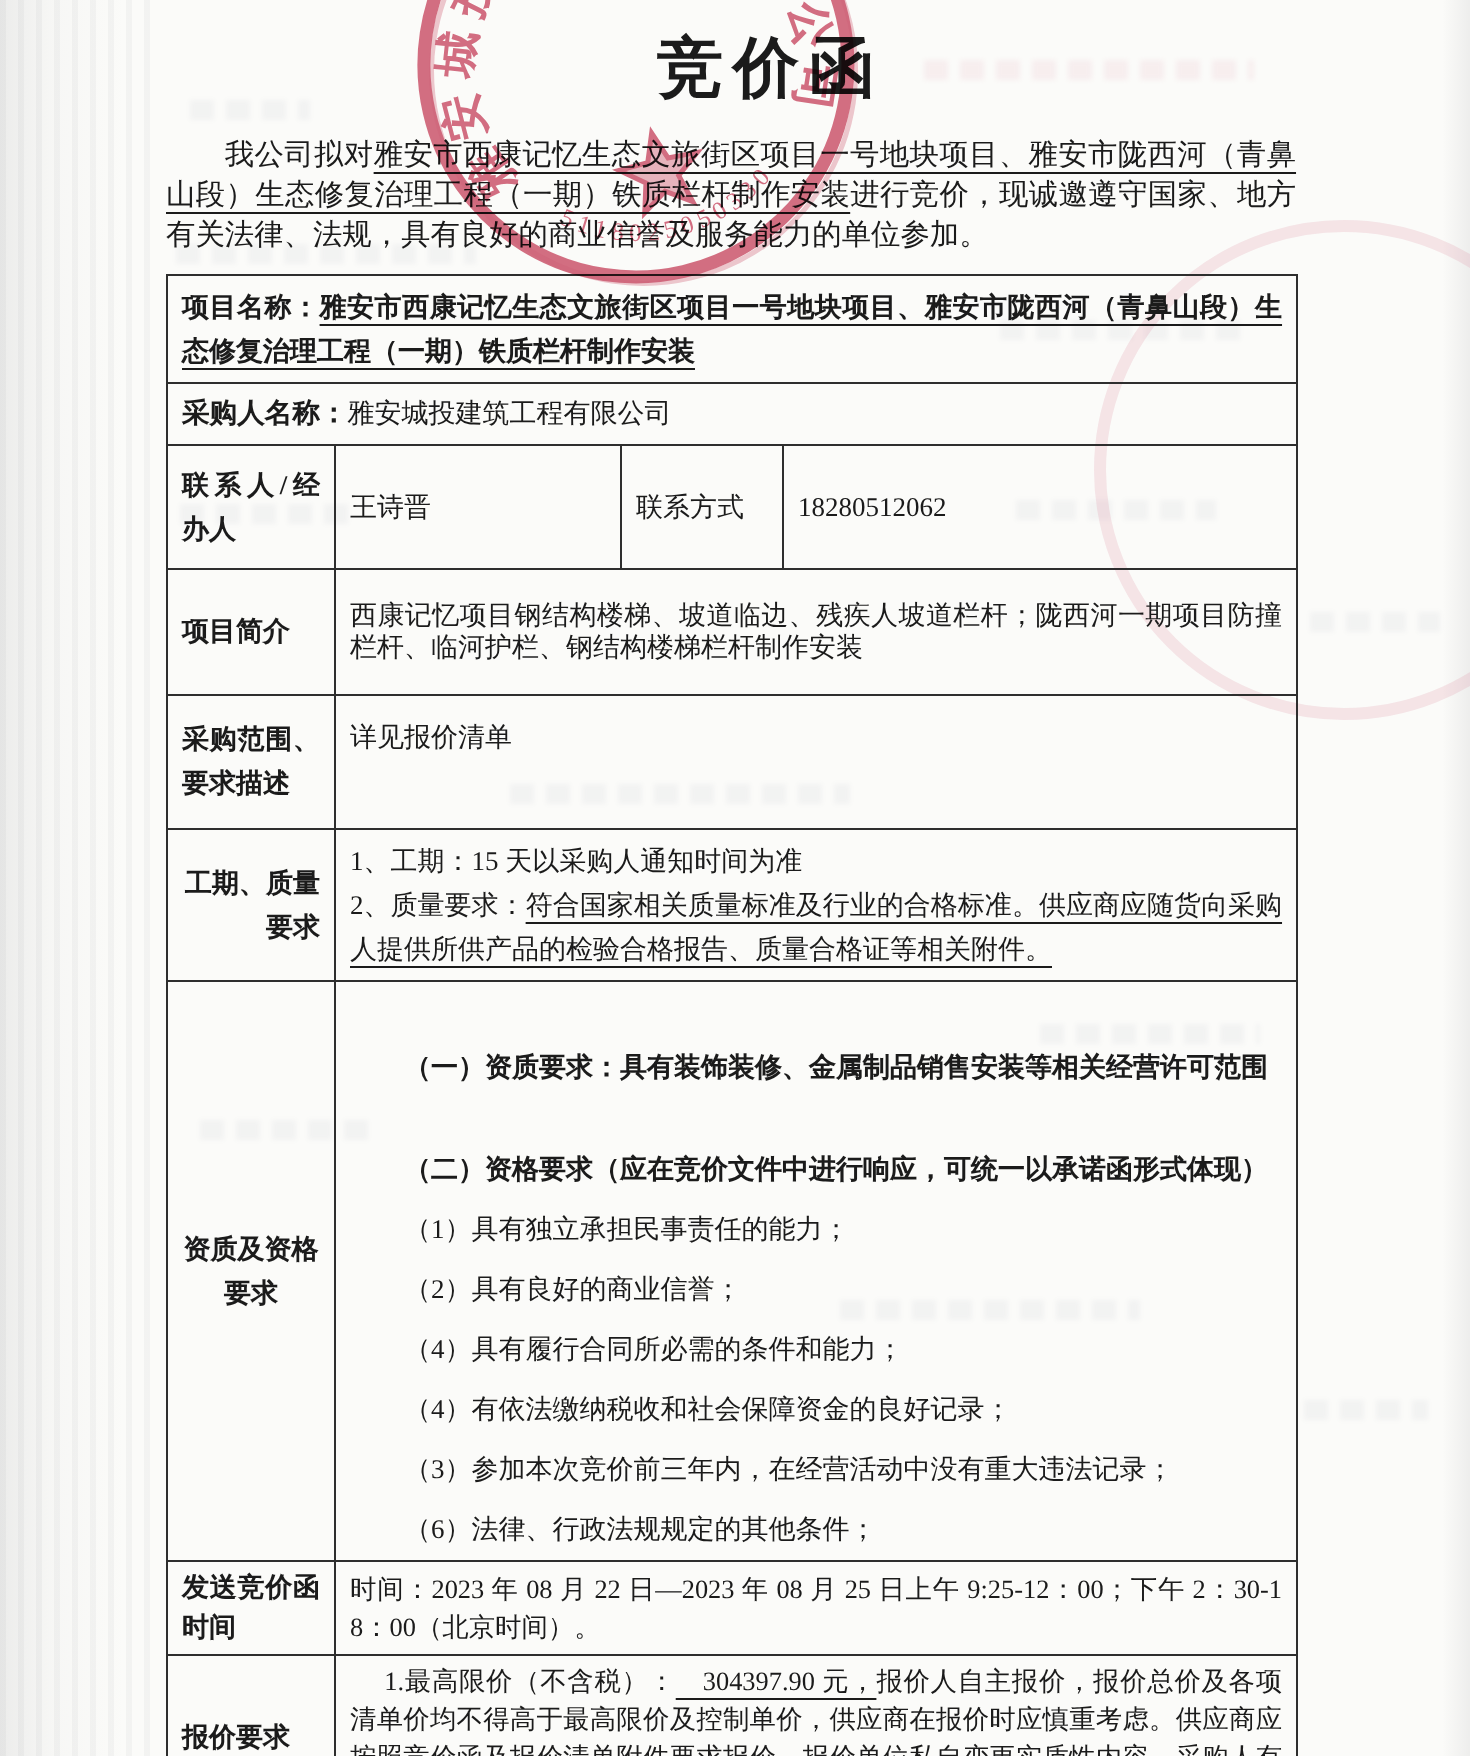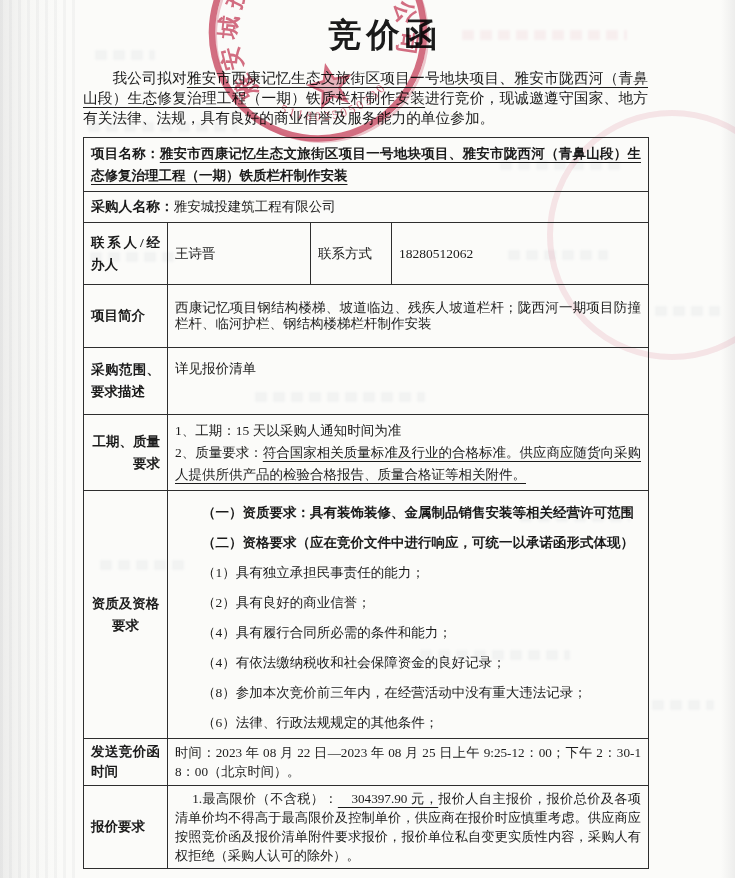--- a/index.html
+++ b/index.html
@@ -57,21 +57,21 @@
   .r4 td.val{line-height:16px;}
   .r5 td{height:67px;}
   .r5 td.val{vertical-align:top;padding-top:10px;}
   .r6 td{height:76px;}
   .r6 td.lbl{text-align:right;}
   .r6 td.val{line-height:22px;}
   .r7 td{height:245px;}
   .r7 td.lbl{text-align:center;}
   .r7 td.val{vertical-align:top;padding:7px 7px 0 34px;}
   .r7 .item{line-height:30px;}
-  .r7 .item:nth-child(-n+2){font-weight:bold;}
+  .r7 .item:nth-child(-n+2){font-weight:bold;margin-top:21px;}
   .r8 td{height:43px;}
   .r8 td.val{line-height:19px;font-size:13.2px;}
   .r8 td.lbl{line-height:20px;}
   .r9 td{height:78px;}
   .r9 td.val p{margin:0;text-indent:1.3em;line-height:19px;font-size:13.2px;text-align:justify;}
   
   .stamp{position:absolute;left:197px;top:0;z-index:3;mix-blend-mode:multiply;opacity:.88;}
   .ghost{position:absolute;left:0;top:0;z-index:1;pointer-events:none;}
 </style>
 </head>
@@ -165,21 +165,21 @@
 
       <tr class="r7">
         <td class="lbl">资质及资格要求</td>
         <td class="val" colspan="3">
           <div class="item">（一）资质要求：具有装饰装修、金属制品销售安装等相关经营许可范围</div>
           <div class="item">（二）资格要求（应在竞价文件中进行响应，可统一以承诺函形式体现）</div>
           <div class="item">（1）具有独立承担民事责任的能力；</div>
           <div class="item">（2）具有良好的商业信誉；</div>
           <div class="item">（4）具有履行合同所必需的条件和能力；</div>
           <div class="item">（4）有依法缴纳税收和社会保障资金的良好记录；</div>
-          <div class="item">（8）参加本次竞价前三年内，在经营活动中没有重大违法记录；</div>
+          <div class="item">（3）参加本次竞价前三年内，在经营活动中没有重大违法记录；</div>
           <div class="item">（6）法律、行政法规规定的其他条件；</div>
         </td>
       </tr>
 
       <tr class="r8">
         <td class="lbl">发送竞价函时间</td>
         <td class="val" colspan="3">时间：2023 年 08 月 22 日—2023 年 08 月 25 日上午 9:25-12：00；下午 2：30-18：00（北京时间）。</td>
       </tr>
 
       <tr class="r9">

